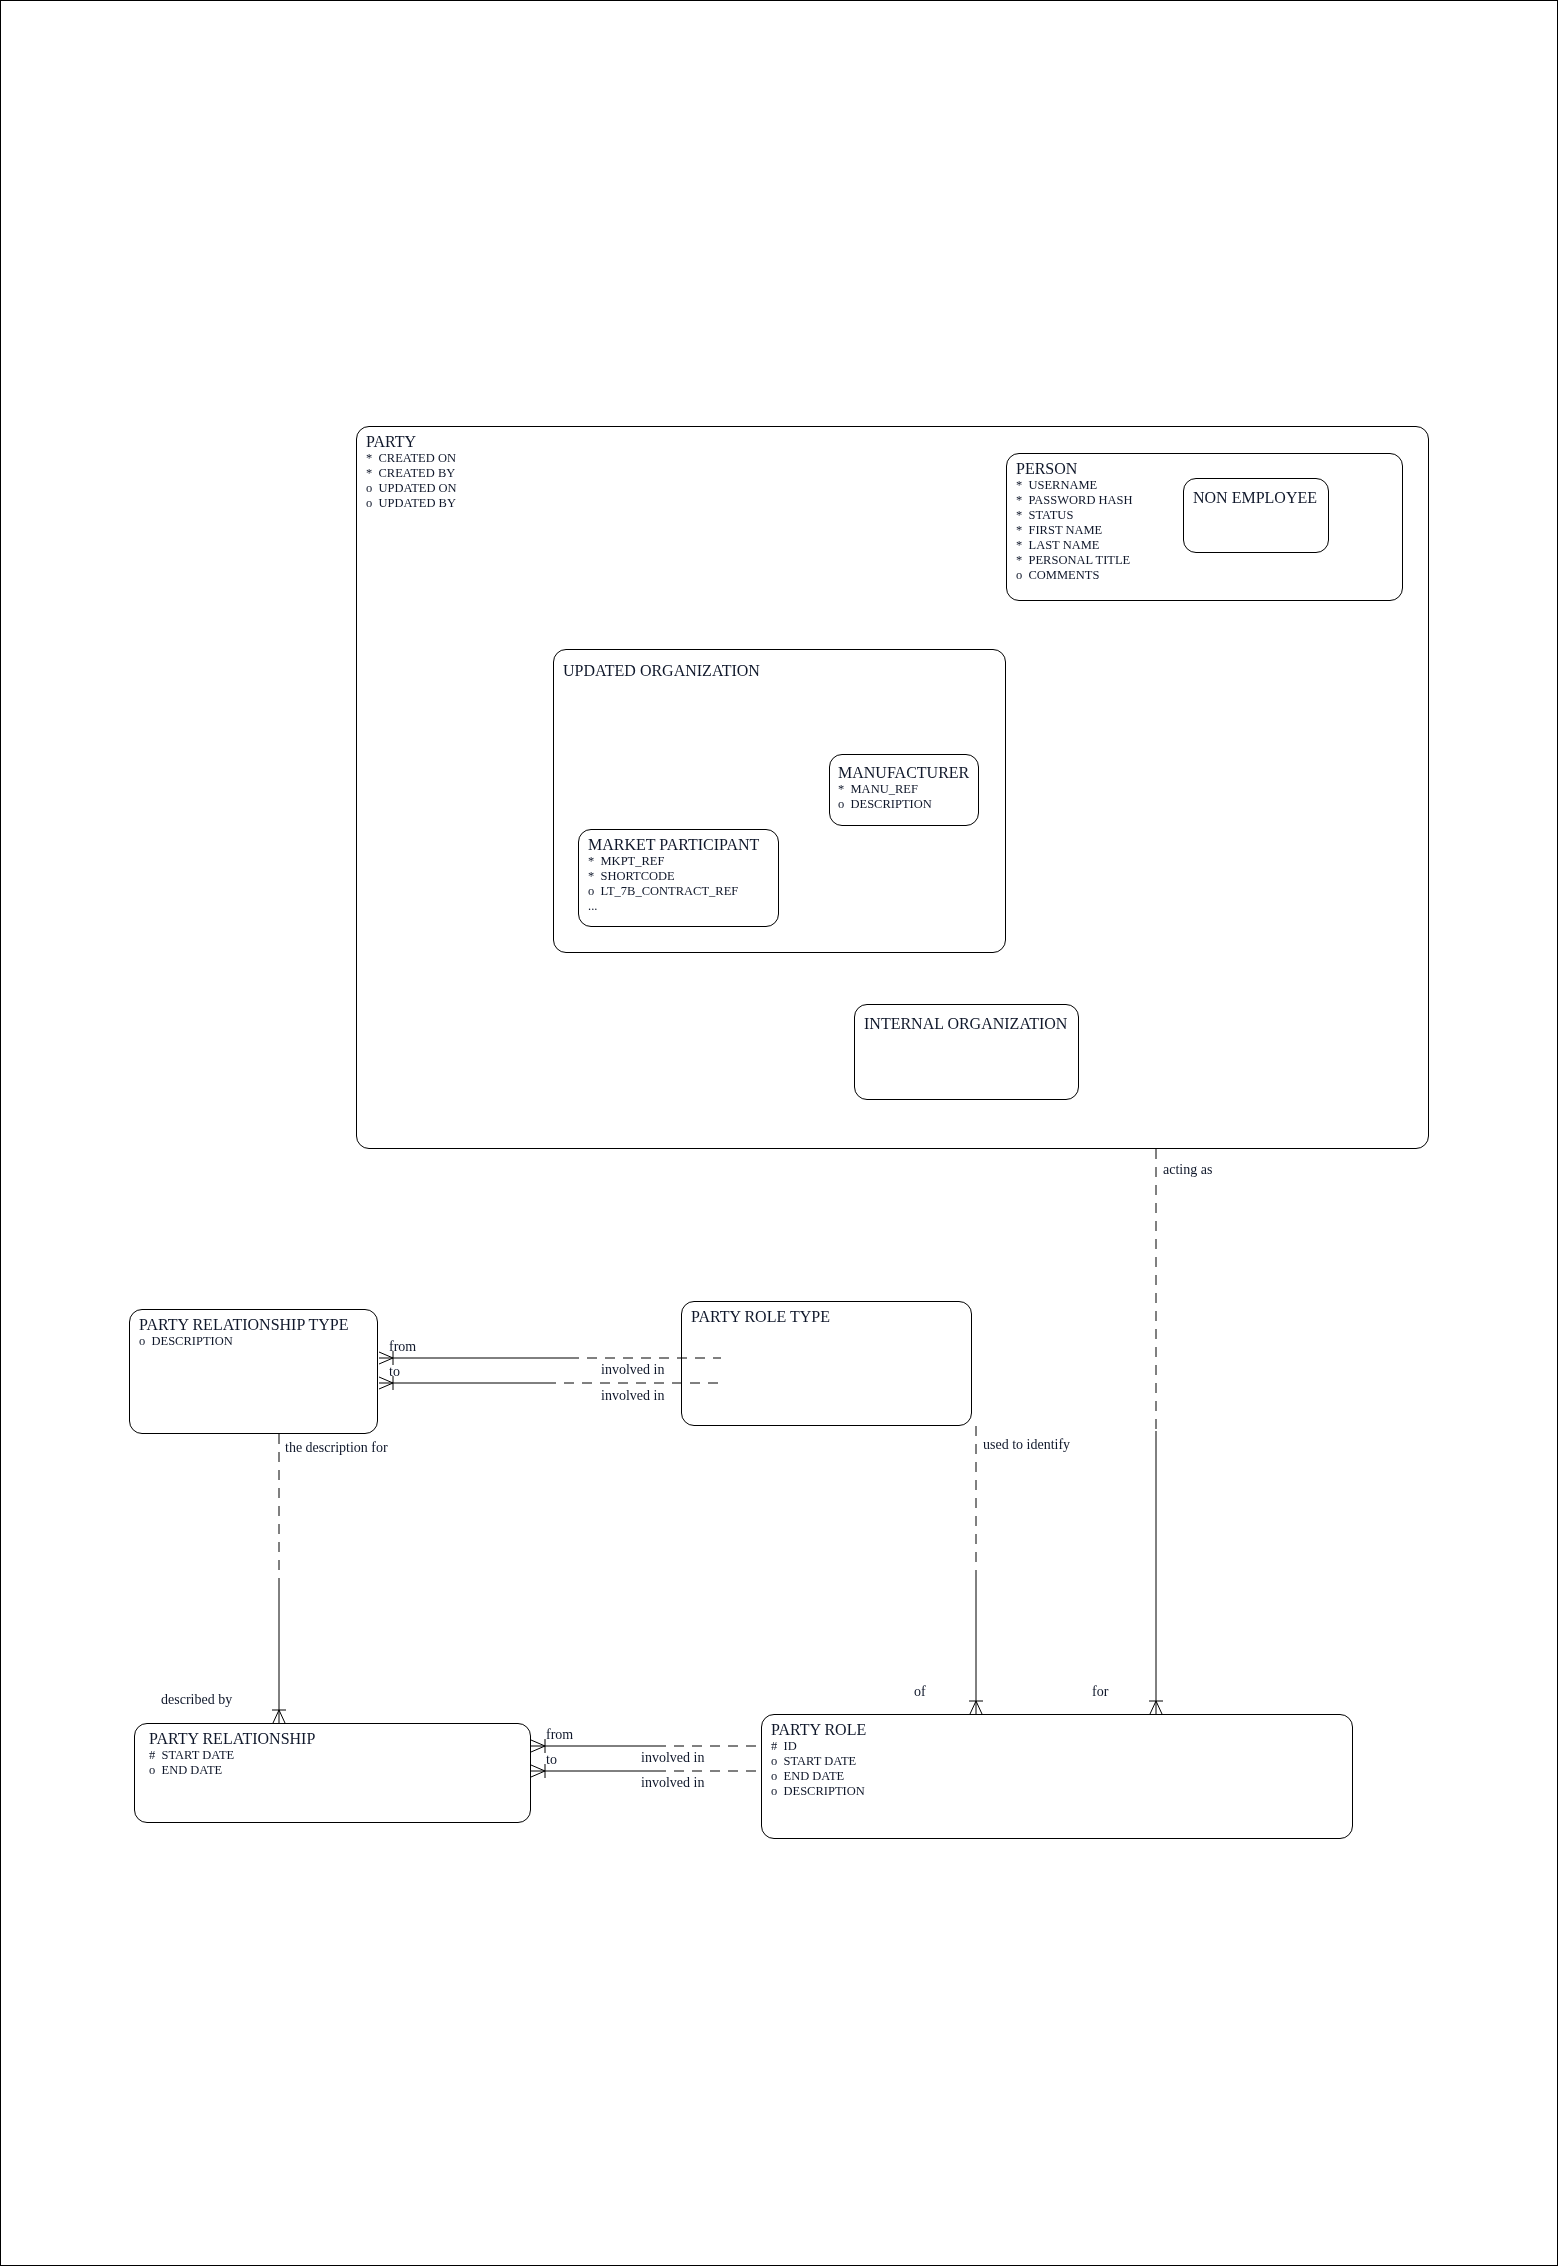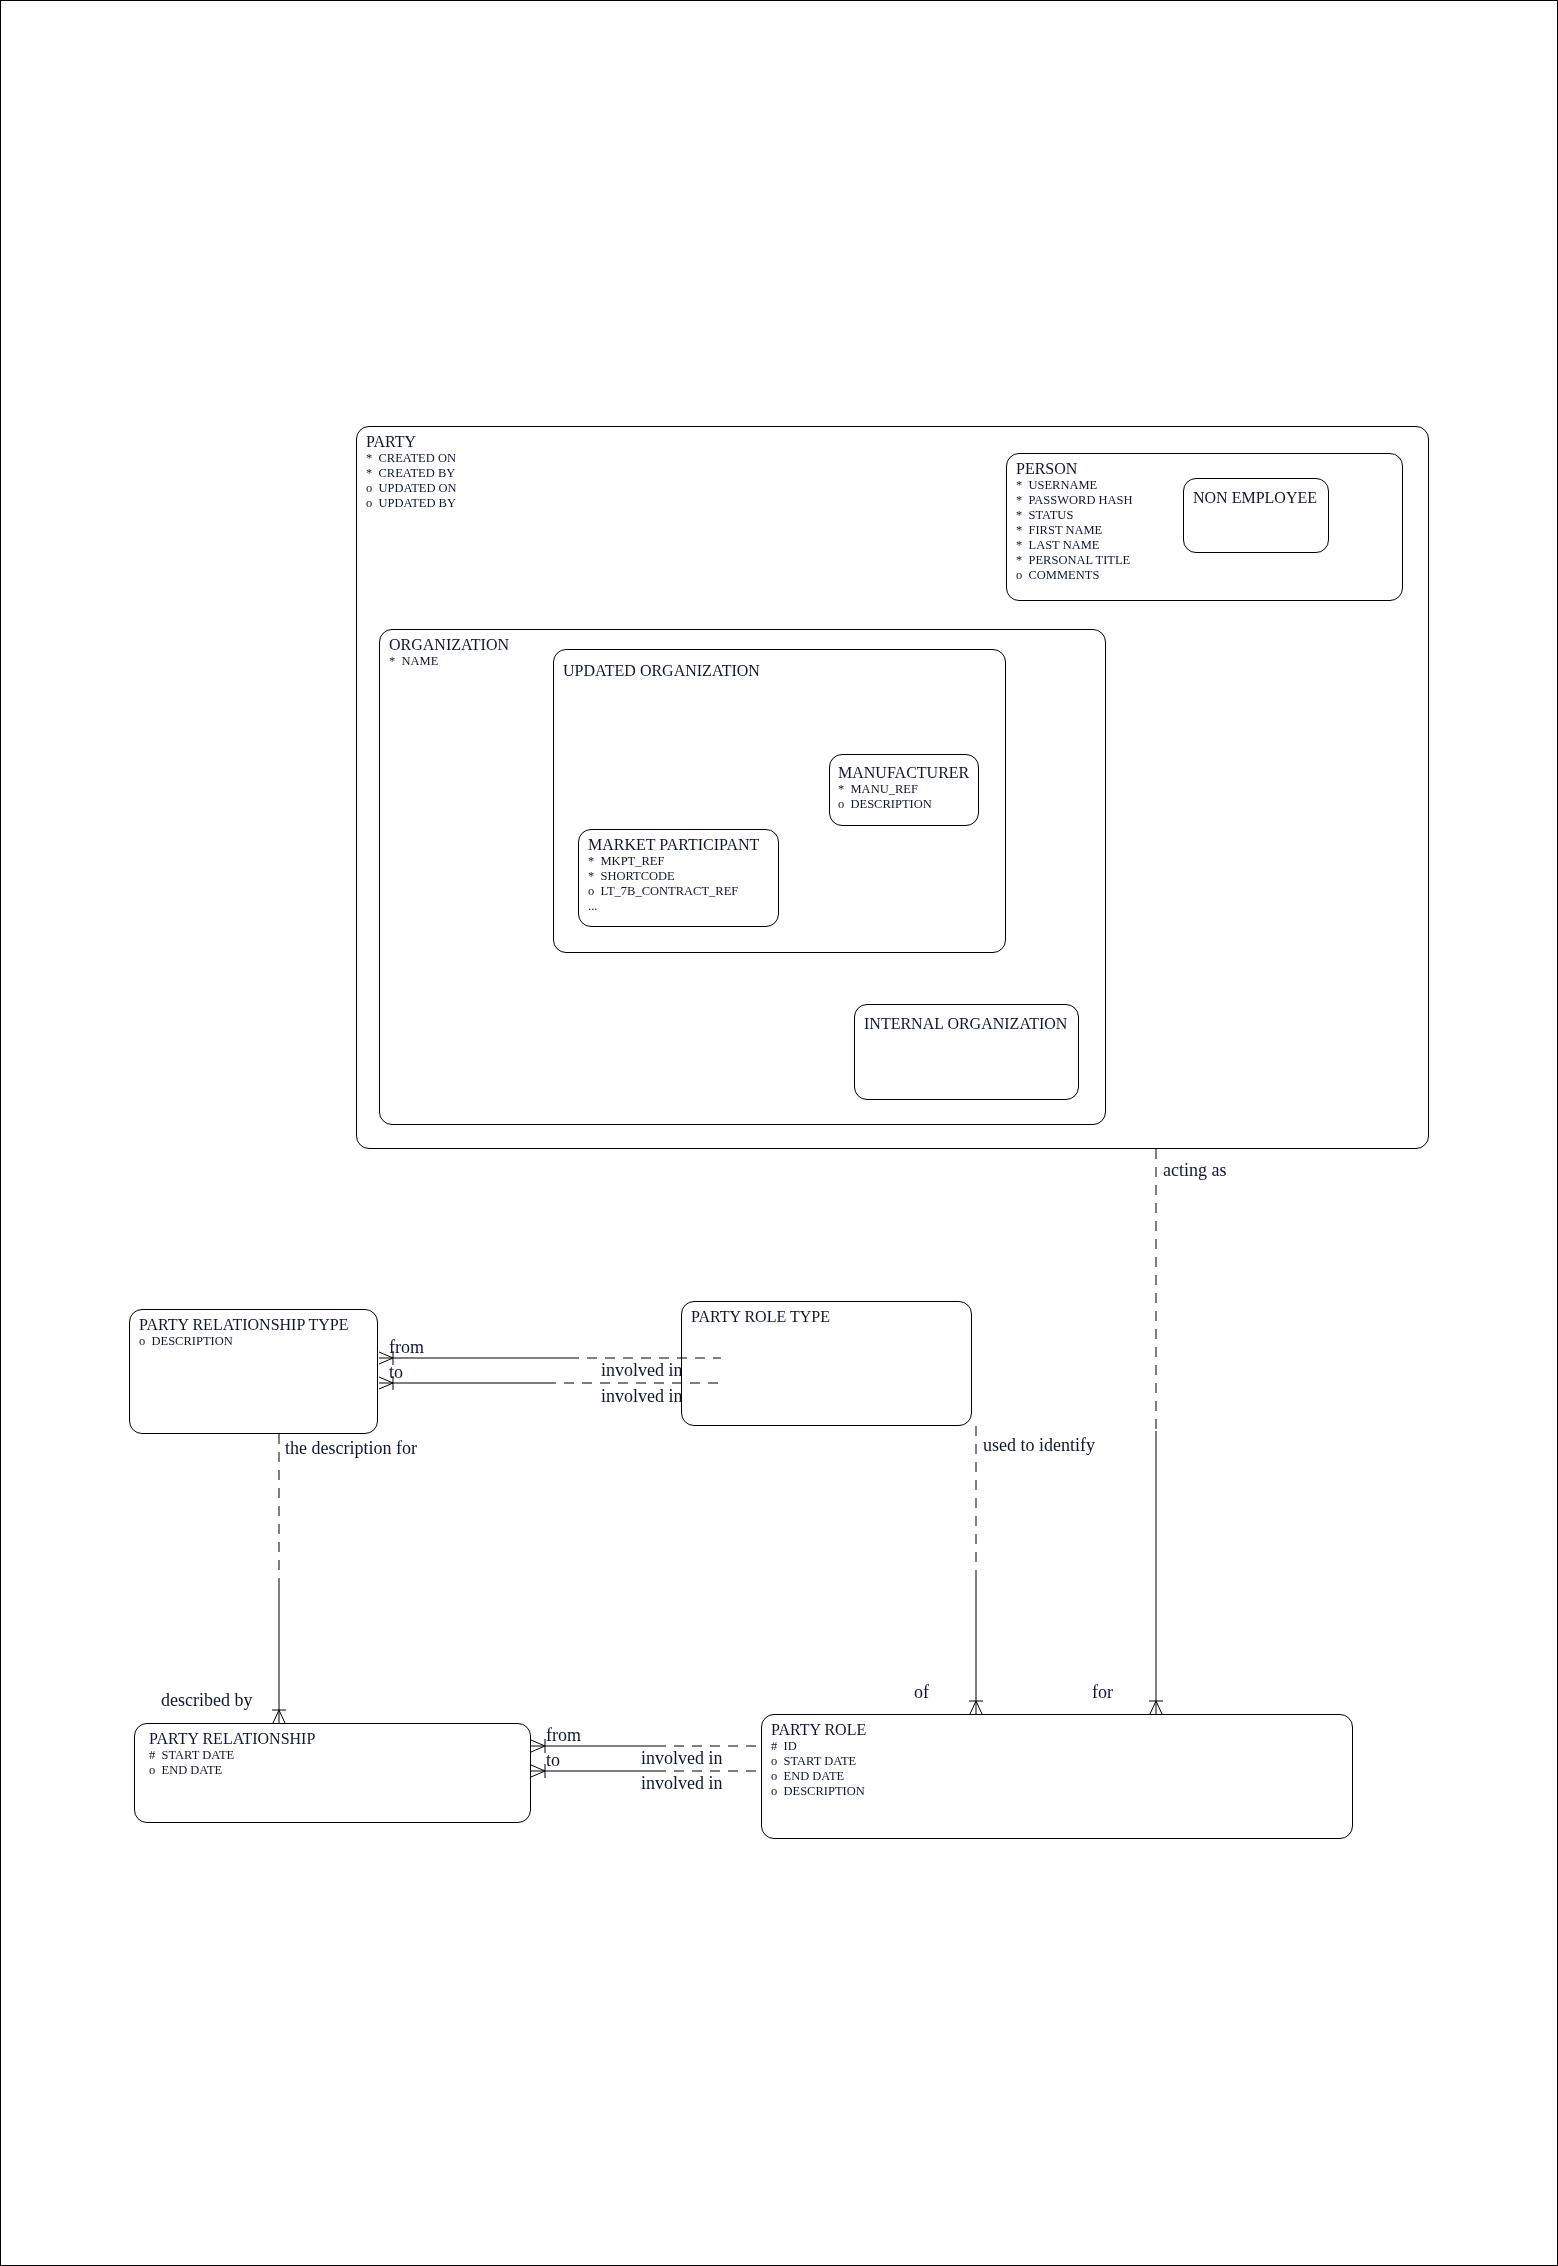--- a/index.html
+++ b/index.html
@@ -27,21 +27,21 @@
   }
   .entity .attr {
     font-size:12.5px;
     line-height:15px;
     white-space:pre;
     margin-top:0px;
   }
   .entity .attr:first-of-type { margin-top:3px; }
   .rlabel {
     position:absolute;
-    font-size:18px;
+    font-size:14px;
     line-height:14px;
     white-space:pre;
   }
   .rlabel.right { }
   svg.wires { position:absolute; left:0; top:0; pointer-events:none; }
   svg.wires * { pointer-events:auto; }
 </style>
 </head>
 <body>
 
@@ -63,24 +63,20 @@
     <div class="attr">*  FIRST NAME</div>
     <div class="attr">*  LAST NAME</div>
     <div class="attr">*  PERSONAL TITLE</div>
     <div class="attr">o  COMMENTS</div>
   </div>
 
   <div class="entity" style="left:1182px; top:477px; width:146px; height:75px; padding-top:10px;">
     <div class="title">NON EMPLOYEE</div>
   </div>
 
-  <div class="entity" style="left:378px; top:628px; width:727px; height:496px;">
-    <div class="title">ORGANIZATION</div>
-    <div class="attr">*  NAME</div>
-  </div>
 
   <div class="entity" style="left:552px; top:648px; width:453px; height:304px; padding-top:12px;">
     <div class="title">UPDATED ORGANIZATION</div>
   </div>
 
   <div class="entity" style="left:828px; top:753px; width:150px; height:72px; padding:9px 8px;">
     <div class="title">MANUFACTURER</div>
     <div class="attr">*  MANU_REF</div>
     <div class="attr">o  DESCRIPTION</div>
   </div>

